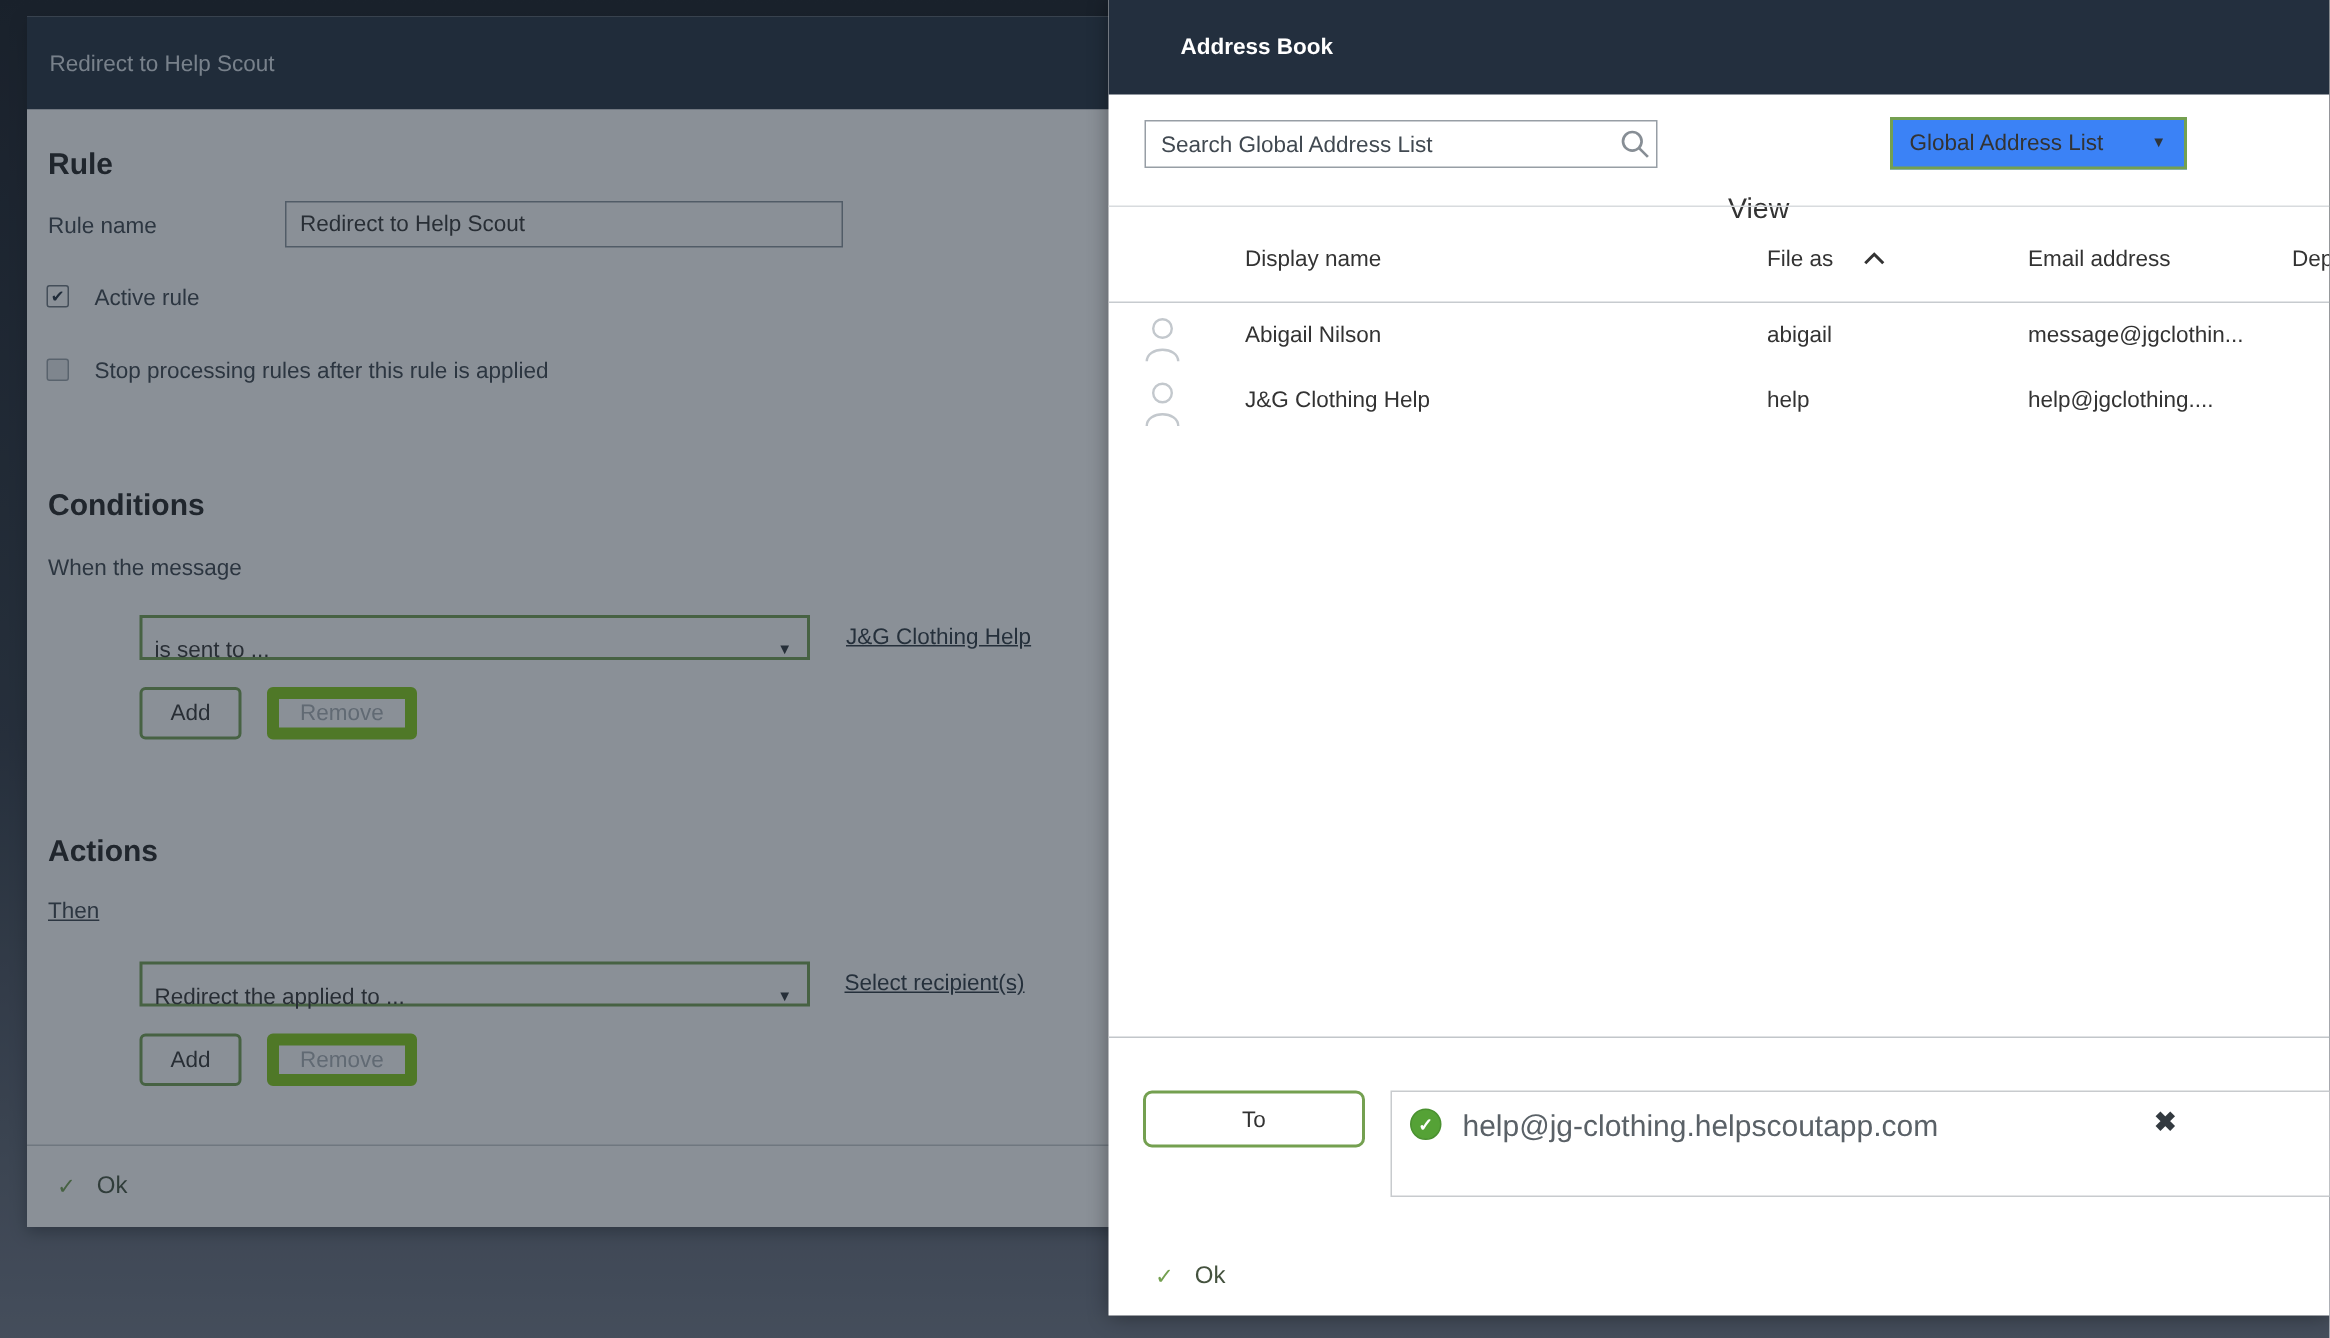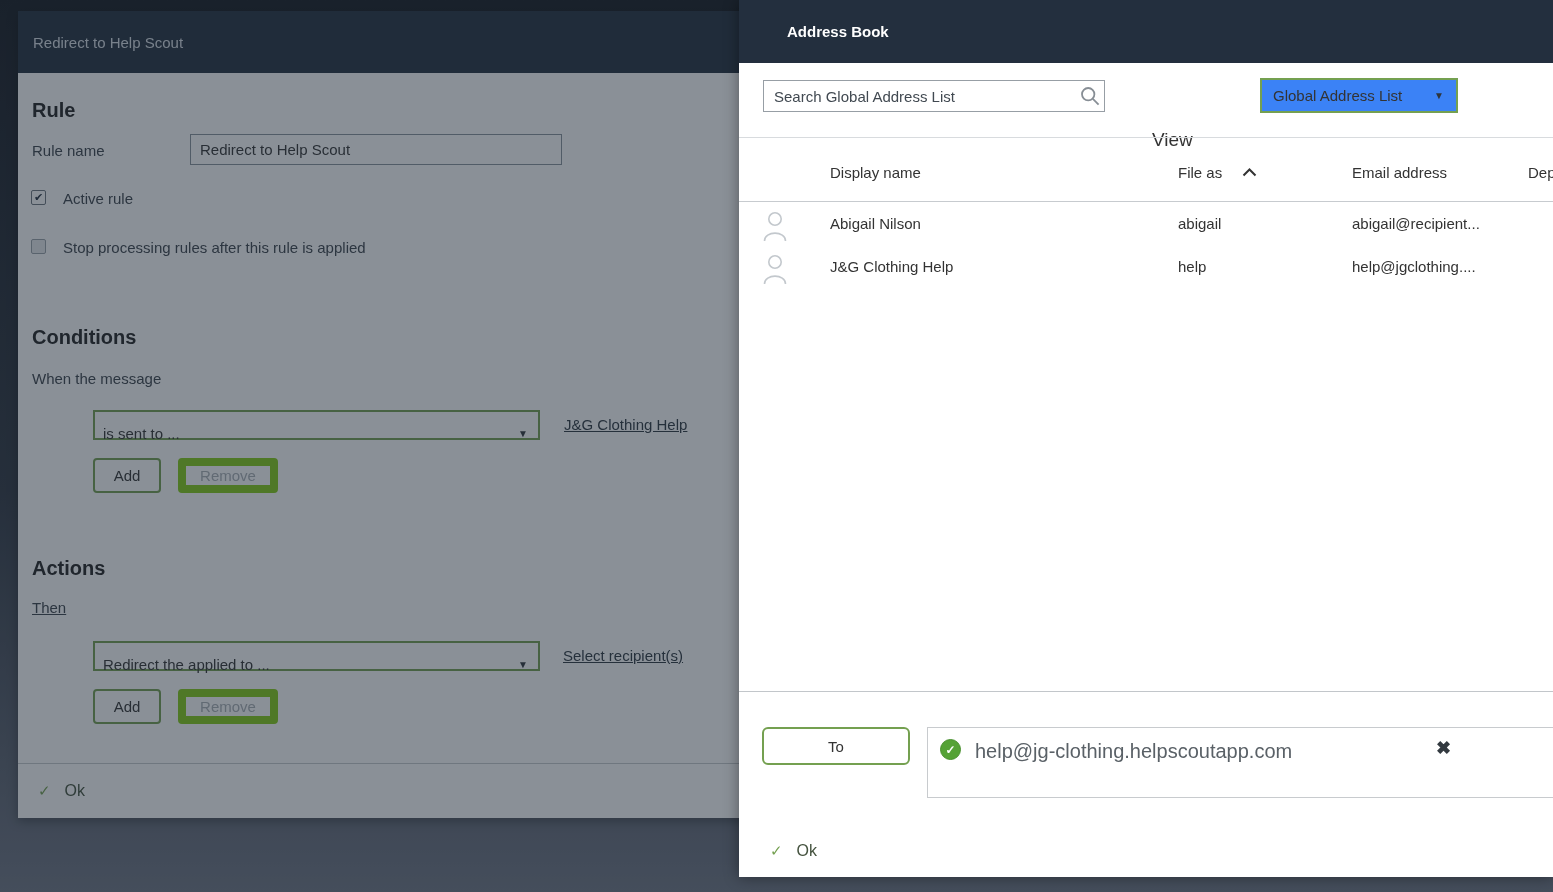--- a/index.html
+++ b/index.html
@@ -188,21 +188,21 @@
 
   <div class="divider" style="top:201px; background:#c7cbcf;"></div>
 
   <div class="contact-row" style="top:204px;">
     <svg class="avatar" viewBox="0 0 26 30">
       <circle cx="13" cy="8" r="6.2" fill="none" stroke="#c3c8cd" stroke-width="1.6"></circle>
       <path d="M2.5,30 C2.5,19.5 23.5,19.5 23.5,30" fill="none" stroke="#c3c8cd" stroke-width="1.6"></path>
     </svg>
     <div class="cell" style="left:91px;">Abigail Nilson</div>
     <div class="cell" style="left:439px;">abigail</div>
-    <div class="cell" style="left:613px;">abigail@recipient...</div>
+    <div class="cell" style="left:613px;">message@jgclothin...</div>
   </div>
 
   <div class="contact-row" style="top:247px;">
     <svg class="avatar" viewBox="0 0 26 30">
       <circle cx="13" cy="8" r="6.2" fill="none" stroke="#c3c8cd" stroke-width="1.6"></circle>
       <path d="M2.5,30 C2.5,19.5 23.5,19.5 23.5,30" fill="none" stroke="#c3c8cd" stroke-width="1.6"></path>
     </svg>
     <div class="cell" style="left:91px;">J&amp;G Clothing Help</div>
     <div class="cell" style="left:439px;">help</div>
     <div class="cell" style="left:613px;">help@jgclothing....</div>

